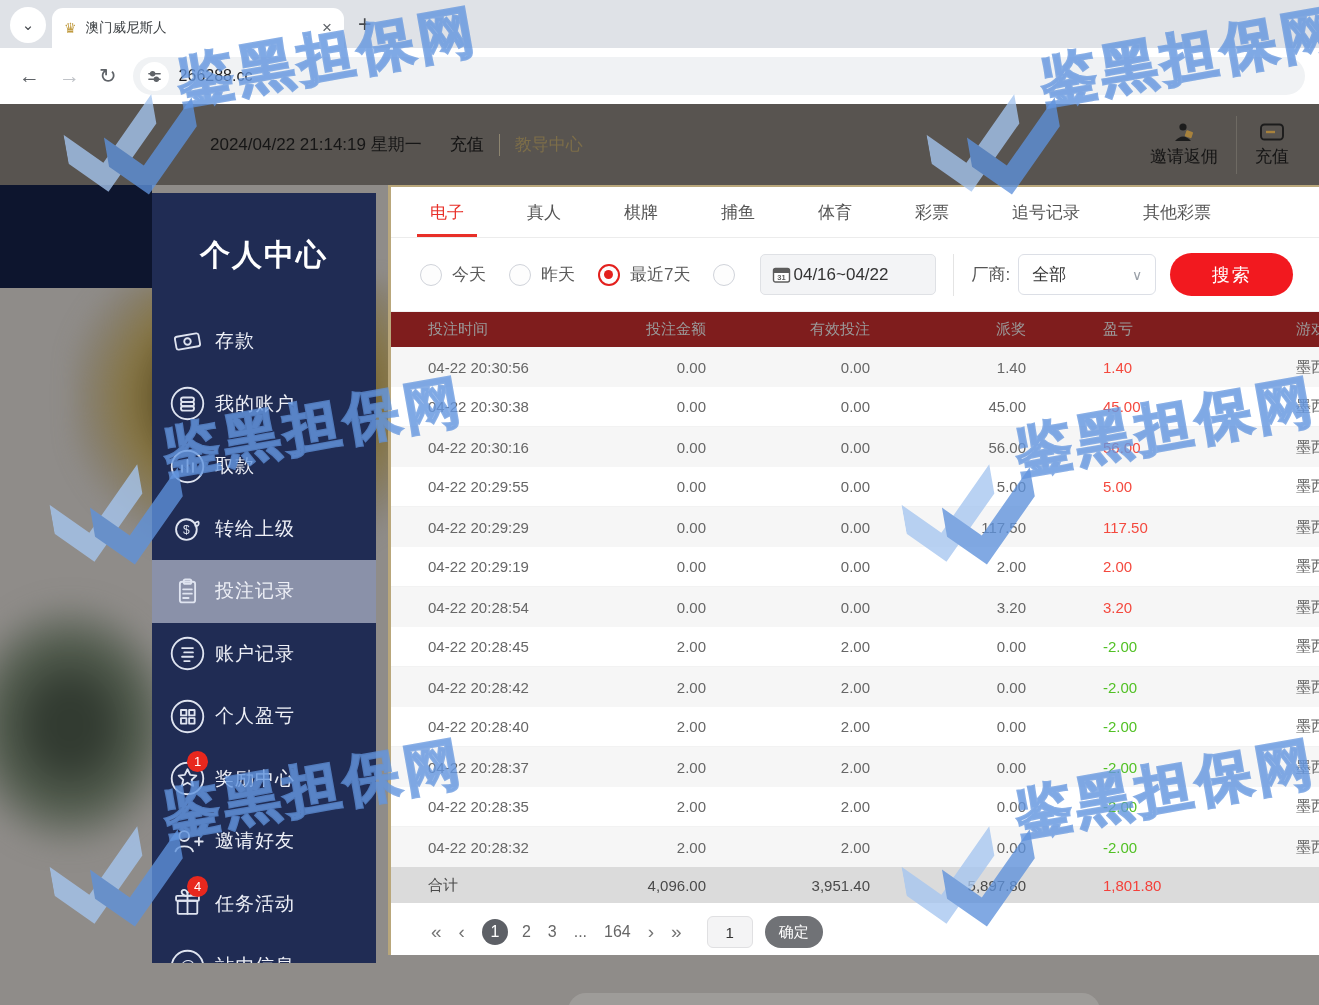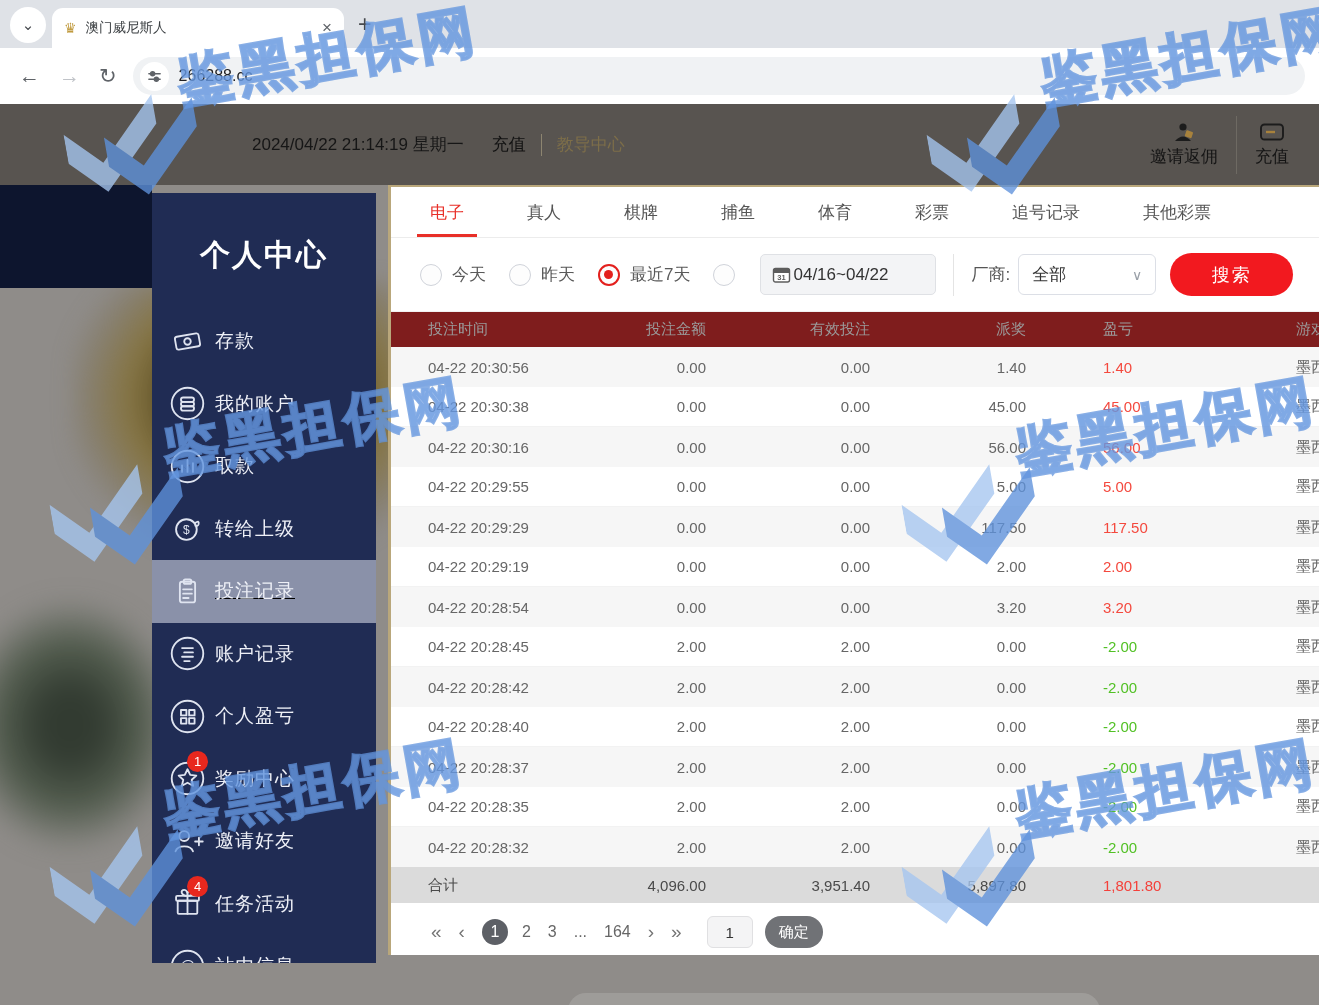--- a/index.html
+++ b/index.html
@@ -27,37 +27,37 @@
   .newtab { color:#45484d; font-size:23px; margin:0 0 10px 14px; }
   .toolbar { position:absolute; left:0; top:48px; width:1319px; height:56px; background:#fff; z-index:2; display:flex; align-items:center; }
   .navbtn { font-size:21px; margin-left:19px; color:#5f6368; }
   .navbtn.disabled { color:#c0c3c8; }
   .omnibox { flex:1; height:38px; margin:0 14px 0 16px; background:#f0f2f4; border-radius:19px; display:flex; align-items:center; padding-left:7px; }
   .siteinfo { width:29px; height:29px; background:#fff; border-radius:50%; display:flex; align-items:center; justify-content:center; }
   .urltext { margin-left:10px; font-size:16px; color:#202124; }
 
   
   .siteheader { position:absolute; left:0; top:104px; width:1319px; height:81px; background:#585450; z-index:2;
-    display:flex; align-items:center;padding-left:42px; }
+    display:flex; align-items:center; }
   .sh-left { display:flex; align-items:center; margin-left:210px; }
   .sh-datetime { font-size:17px; color:#161616; }
   .sh-recharge-link { font-size:17px; color:#111; margin-left:28px; }
   .sh-vline { width:1px; height:22px; background:#8d8570; margin:0 15px; }
   .sh-tutorial { font-size:17px; color:#7d6e49; }
   .sh-right { margin-left:auto; display:flex; align-items:center; margin-right:12px; }
   .sh-action { display:flex; flex-direction:column; align-items:center; padding:0 18px; }
   .sh-action .lbl { font-size:17px; color:#141414; margin-top:3px; }
   .sh-vline2 { width:1px; height:58px; background:#6e6a63; }
 
   
   .sidebar { position:absolute; left:152px; top:185px; width:224px; height:770px; background:#202c54; z-index:2; overflow:hidden;margin-top:8px; }
   .sb-title { color:#fff; font-size:30px; font-weight:bold; text-align:center; padding-top:42px; letter-spacing:2px; }
   .sb-menu { margin-top:34px; }
   .sb-item { position:relative; height:62.5px; display:flex; align-items:center; padding-left:17px; }
-  .sb-item.active { background:#8a91a9;text-decoration:underline; }
+  .sb-item.active { background:#8a91a9; }
   .sb-item .mi { width:37px; height:37px; flex:0 0 37px; }
   .sb-item .mi g { stroke:#dfe4f0; stroke-width:1.7; fill:none; stroke-linecap:round; stroke-linejoin:round; }
   .sb-label { color:#eef0f7; font-size:19px; margin-left:9px; letter-spacing:1px; }
   .sb-badge { position:absolute; left:35px; top:3px; min-width:21px; height:21px; border-radius:11px; background:#e8281e;
     color:#fff; font-size:13px; display:flex; align-items:center; justify-content:center; padding:0 4px; }
   .sb-badge:empty { display:none; }
 
   
   .content { position:absolute; left:388px; top:185px; width:941px; height:770px; background:#fff; z-index:2;
     border-left:3px solid #b9a77b; border-top:2px solid #b9a77b; overflow:hidden; }

